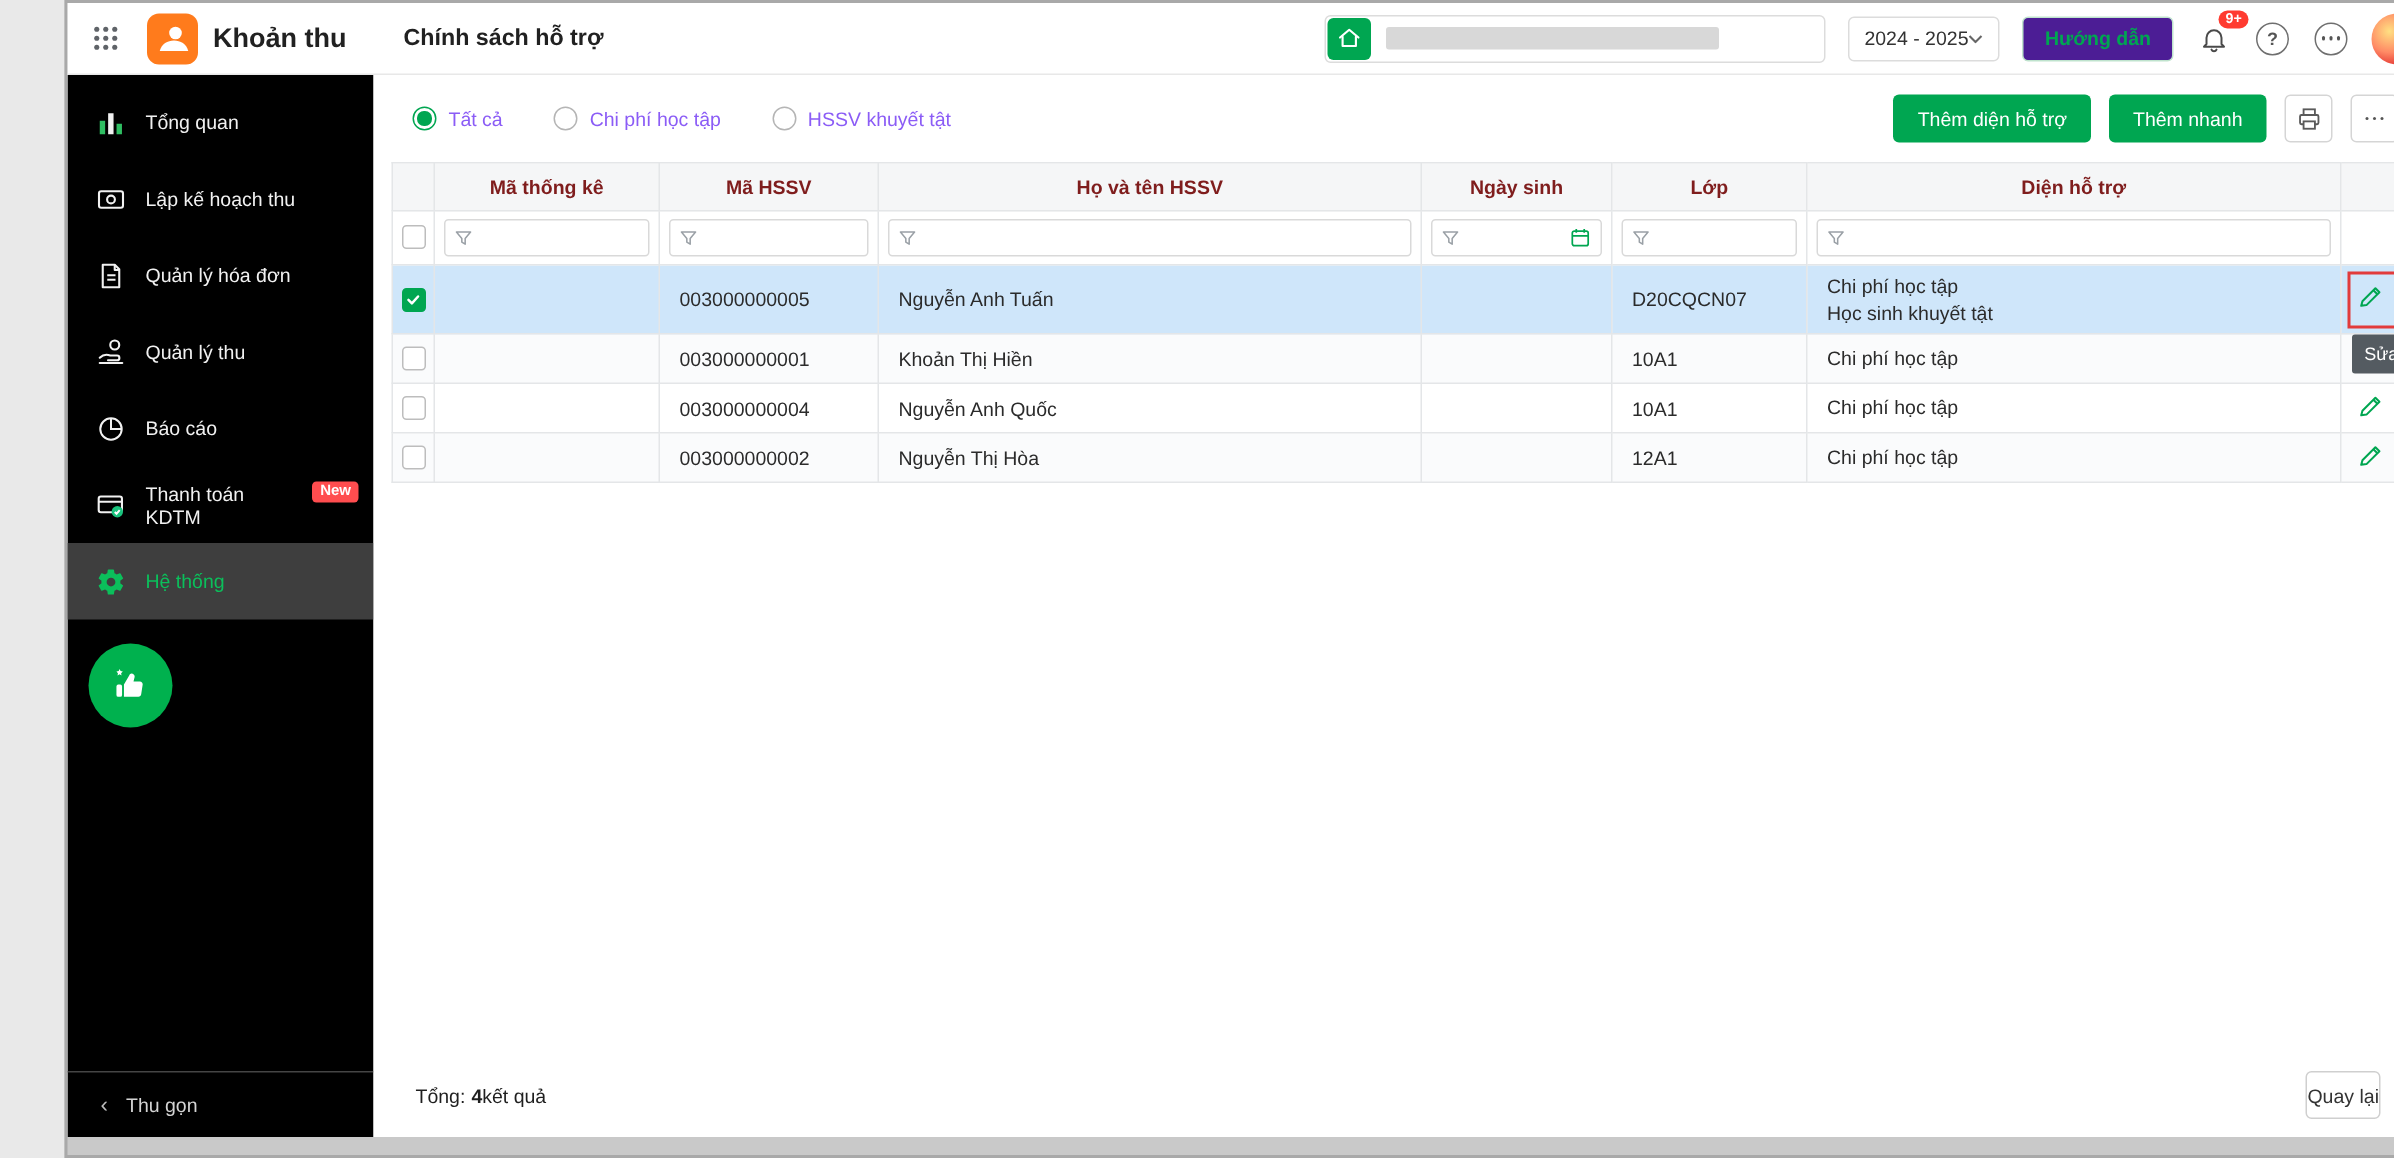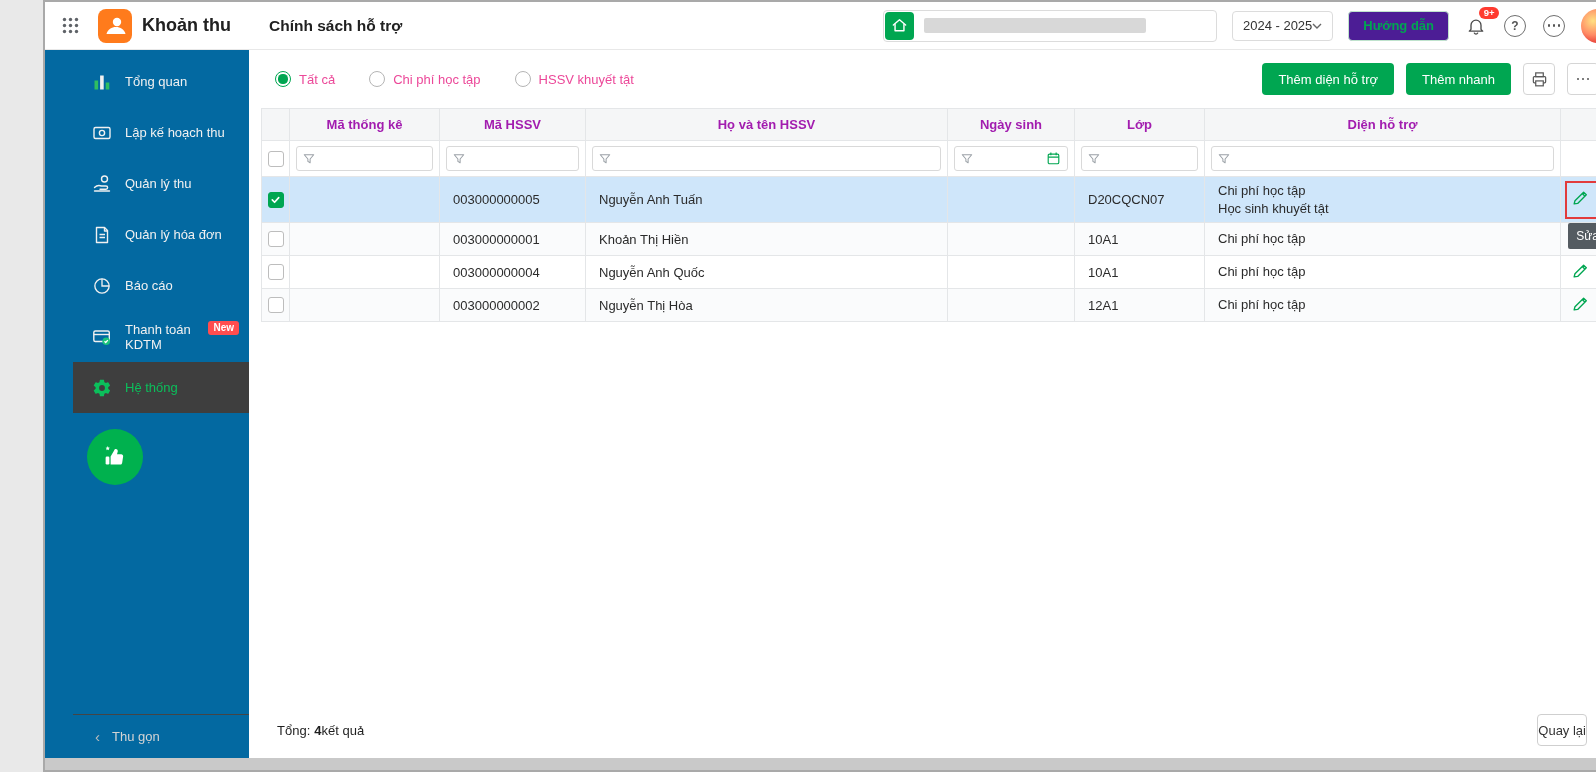--- a/index.html
+++ b/index.html
@@ -25,47 +25,47 @@
   .bell-badge { position: absolute; top: -7px; right: -11px; background: #ff3b30; color: #fff; font-size: 9.5px; font-weight: bold; border-radius: 8px; padding: 1.5px 4.5px; line-height: 1; }
   .circle-btn { width: 22px; height: 22px; border: 1.6px solid #6f6f6f; border-radius: 50%; color: #555; font-size: 12px; display: flex; align-items: center; justify-content: center; font-weight: bold; cursor: pointer; background: #fff; }
   .dots3 { display: flex; gap: 2.5px; }
   .dots3 i { width: 2.5px; height: 2.5px; border-radius: 50%; background: #555; }
   .avatar { position: relative; width: 34px; height: 34px; border-radius: 50%; cursor: pointer;
     background: radial-gradient(circle at 35% 35%, #ffe082 0%, #ff8a65 45%, #e53935 75%, #b71c1c 100%); }
   .avatar-badge { position: absolute; top: -5px; right: -5px; min-width: 17px; height: 17px; border-radius: 50%; background: #f5222d; color: #fff; font-size: 10px; font-weight: bold; display: flex; align-items: center; justify-content: center; border: 2px solid #fff; }
 
   
   .body { flex: 1; display: flex; min-height: 0; }
-  .sidebar { flex: 0 0 204px; width: 204px; background: #0369a1; display: flex; flex-direction: column; padding-top: 6px; padding-left: 28px; }
+  .sidebar { flex: 0 0 204px; width: 204px; background: #000000; display: flex; flex-direction: column; padding-top: 6px; }
   .side-item { height: 51px; display: flex; align-items: center; padding: 0 10px 0 18px; gap: 13px; color: #f1f1f1; font-size: 13px; cursor: pointer; }
   .side-item.active { background: #3e3e3e; color: #0bbf5b; }
   .si-icon { width: 21px; height: 21px; flex: 0 0 21px; display: flex; align-items: center; justify-content: center; }
   .new-badge { background: #ff4d4f; color: #fff; font-size: 10px; font-weight: bold; padding: 1.5px 5px; border-radius: 3px; margin-left: 4px; transform: translateY(-9px); }
   .promo { margin: 16px 0 0 14px; width: 56px; height: 56px; border-radius: 50%; background: #00b14e; display: flex; align-items: center; justify-content: center; cursor: pointer; }
   .side-spacer { flex: 1; }
   .collapse { height: 44px; border-top: 1px solid #454545; display: flex; align-items: center; gap: 12px; padding-left: 22px; color: #d4d4d4; font-size: 13px; cursor: pointer; }
   .collapse .chev { font-size: 15px; color: #bdbdbd; }
 
   
   .content { flex: 1; display: flex; flex-direction: column; background: #fff; min-width: 0; }
   .filter-bar { flex: 0 0 58px; display: flex; align-items: center; padding: 0 38px 0 26px; }
   .radio-group { display: flex; align-items: center; gap: 34px; }
-  .radio-opt { display: flex; align-items: center; gap: 8px; font-size: 13px; color: #ec4899; cursor: pointer; }
+  .radio-opt { display: flex; align-items: center; gap: 8px; font-size: 13px; color: #8b5cf6; cursor: pointer; }
   .radio { width: 16px; height: 16px; border-radius: 50%; border: 1.6px solid #b5b5b5; background: #fff; position: relative; }
   .radio.sel { border-color: #00a651; }
   .radio.sel::after { content: ""; position: absolute; inset: 2.4px; border-radius: 50%; background: #00a651; }
   .actions { margin-left: auto; display: flex; align-items: center; gap: 12px; }
   .btn-green { height: 32px; padding: 0 16px; background: #00a651; color: #fff; border: none; border-radius: 4px; font-size: 13px; cursor: pointer; font-family: inherit; }
   .btn-icon { width: 32px; height: 32px; background: #fff; border: 1px solid #d5d5d5; border-radius: 4px; display: flex; align-items: center; justify-content: center; cursor: pointer; }
 
   
   .grid-wrap { flex: 1; padding: 0 38px 0 12px; min-height: 0; }
   table.grid { border-collapse: collapse; table-layout: fixed; width: 1338px; background: #fff; }
   table.grid th, table.grid td { border: 1px solid #e4e6e8; }
-  .head-row th { height: 32px; background: #f5f6f7; font-size: 13px; font-weight: bold; color: #a21caf; text-align: center; }
+  .head-row th { height: 32px; background: #f5f6f7; font-size: 13px; font-weight: bold; color: #7f1d1d; text-align: center; }
   .filter-row th { height: 36px; background: #fff; padding: 0 6px; font-weight: normal; }
   .f-box { height: 25px; border: 1px solid #d9d9d9; border-radius: 3px; display: flex; align-items: center; padding: 0 6px; gap: 5px; background: #fff; }
   tbody td { height: 33px; font-size: 13px; color: #2b2b2b; padding: 0 13px; background: #fff; }
   tbody tr:nth-child(even) td { background: #fafbfc; }
   tbody tr.selected td { background: #cfe6fa; }
   tr.row-tall td { height: 46px; }
   .support-cell div { line-height: 18px; }
   .cell-check { text-align: center; padding: 0 !important; }
   .cb { width: 16px; height: 16px; border: 1.5px solid #bdbdbd; border-radius: 3px; background: #fff; display: inline-flex; align-items: center; justify-content: center; vertical-align: middle; cursor: pointer; }
   .cb.checked { background: #00a651; border-color: #00a651; }
@@ -186,38 +186,38 @@
             <svg width="20" height="20" viewBox="0 0 20 20" fill="none" stroke="currentColor" stroke-width="1.4">
                 <rect x="2" y="4.5" width="16" height="11" rx="1.5"></rect>
                 <circle cx="10" cy="10" r="2.6"></circle>
               </svg>
           </span>
           <span class="si-label">Lập kế hoạch thu</span>
         </div>
 
         <div class="side-item">
           <span class="si-icon">
+            <svg width="20" height="20" viewBox="0 0 20 20" fill="none" stroke="currentColor" stroke-width="1.4" stroke-linejoin="round">
+                <path d="M4.5 2.5h8l3 3v12h-11z"></path>
+                <path d="M12.5 2.5V6H16"></path>
+                <path d="M7.5 9.5h5.5M7.5 12.5h5.5"></path>
+              </svg>
+          </span>
+          <span class="si-label">Quản lý hóa đơn</span>
+        </div>
+
+        <div class="side-item">
+          <span class="si-icon">
             <svg width="20" height="20" viewBox="0 0 20 20" fill="none" stroke="currentColor" stroke-width="1.4" stroke-linecap="round" stroke-linejoin="round">
                 <circle cx="12.5" cy="5" r="3"></circle>
                 <path d="M2.5 13.5c2-2 4.5-2.5 7-1.5h4.5a1.6 1.6 0 010 3.2H8"></path>
                 <path d="M2.5 17h15"></path>
               </svg>
           </span>
           <span class="si-label">Quản lý thu</span>
-        </div>
-
-        <div class="side-item">
-          <span class="si-icon">
-            <svg width="20" height="20" viewBox="0 0 20 20" fill="none" stroke="currentColor" stroke-width="1.4" stroke-linejoin="round">
-                <path d="M4.5 2.5h8l3 3v12h-11z"></path>
-                <path d="M12.5 2.5V6H16"></path>
-                <path d="M7.5 9.5h5.5M7.5 12.5h5.5"></path>
-              </svg>
-          </span>
-          <span class="si-label">Quản lý hóa đơn</span>
         </div>
 
 
         <div class="side-item">
           <span class="si-icon">
             <svg width="20" height="20" viewBox="0 0 21 21" fill="none" stroke="currentColor" stroke-width="1.4">
                 <circle cx="10.5" cy="10.5" r="7.5"></circle>
                 <path d="M10.5 3v7.5H18"></path>
               </svg>
           </span>

